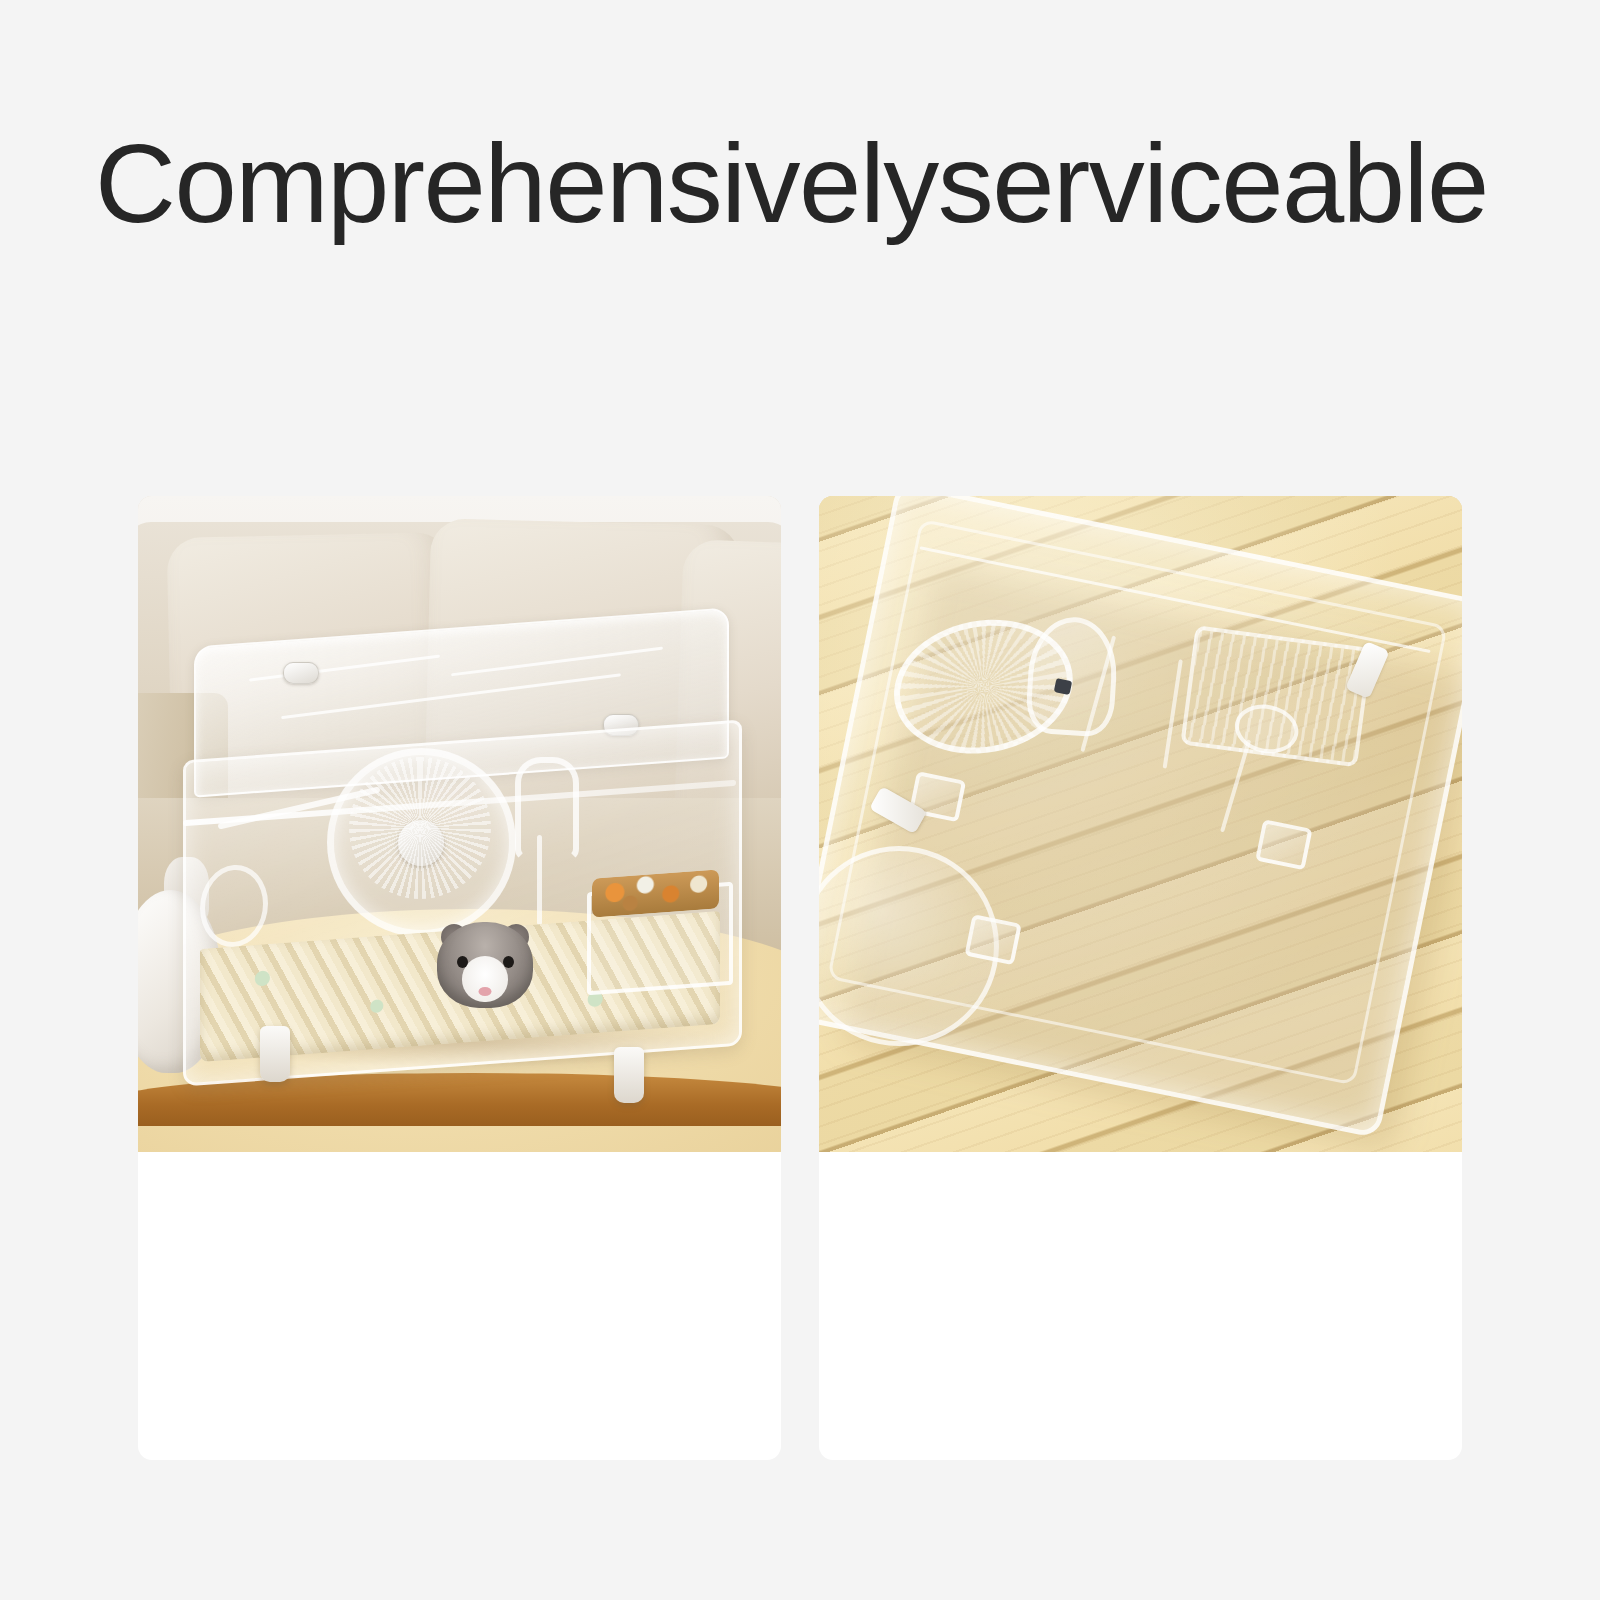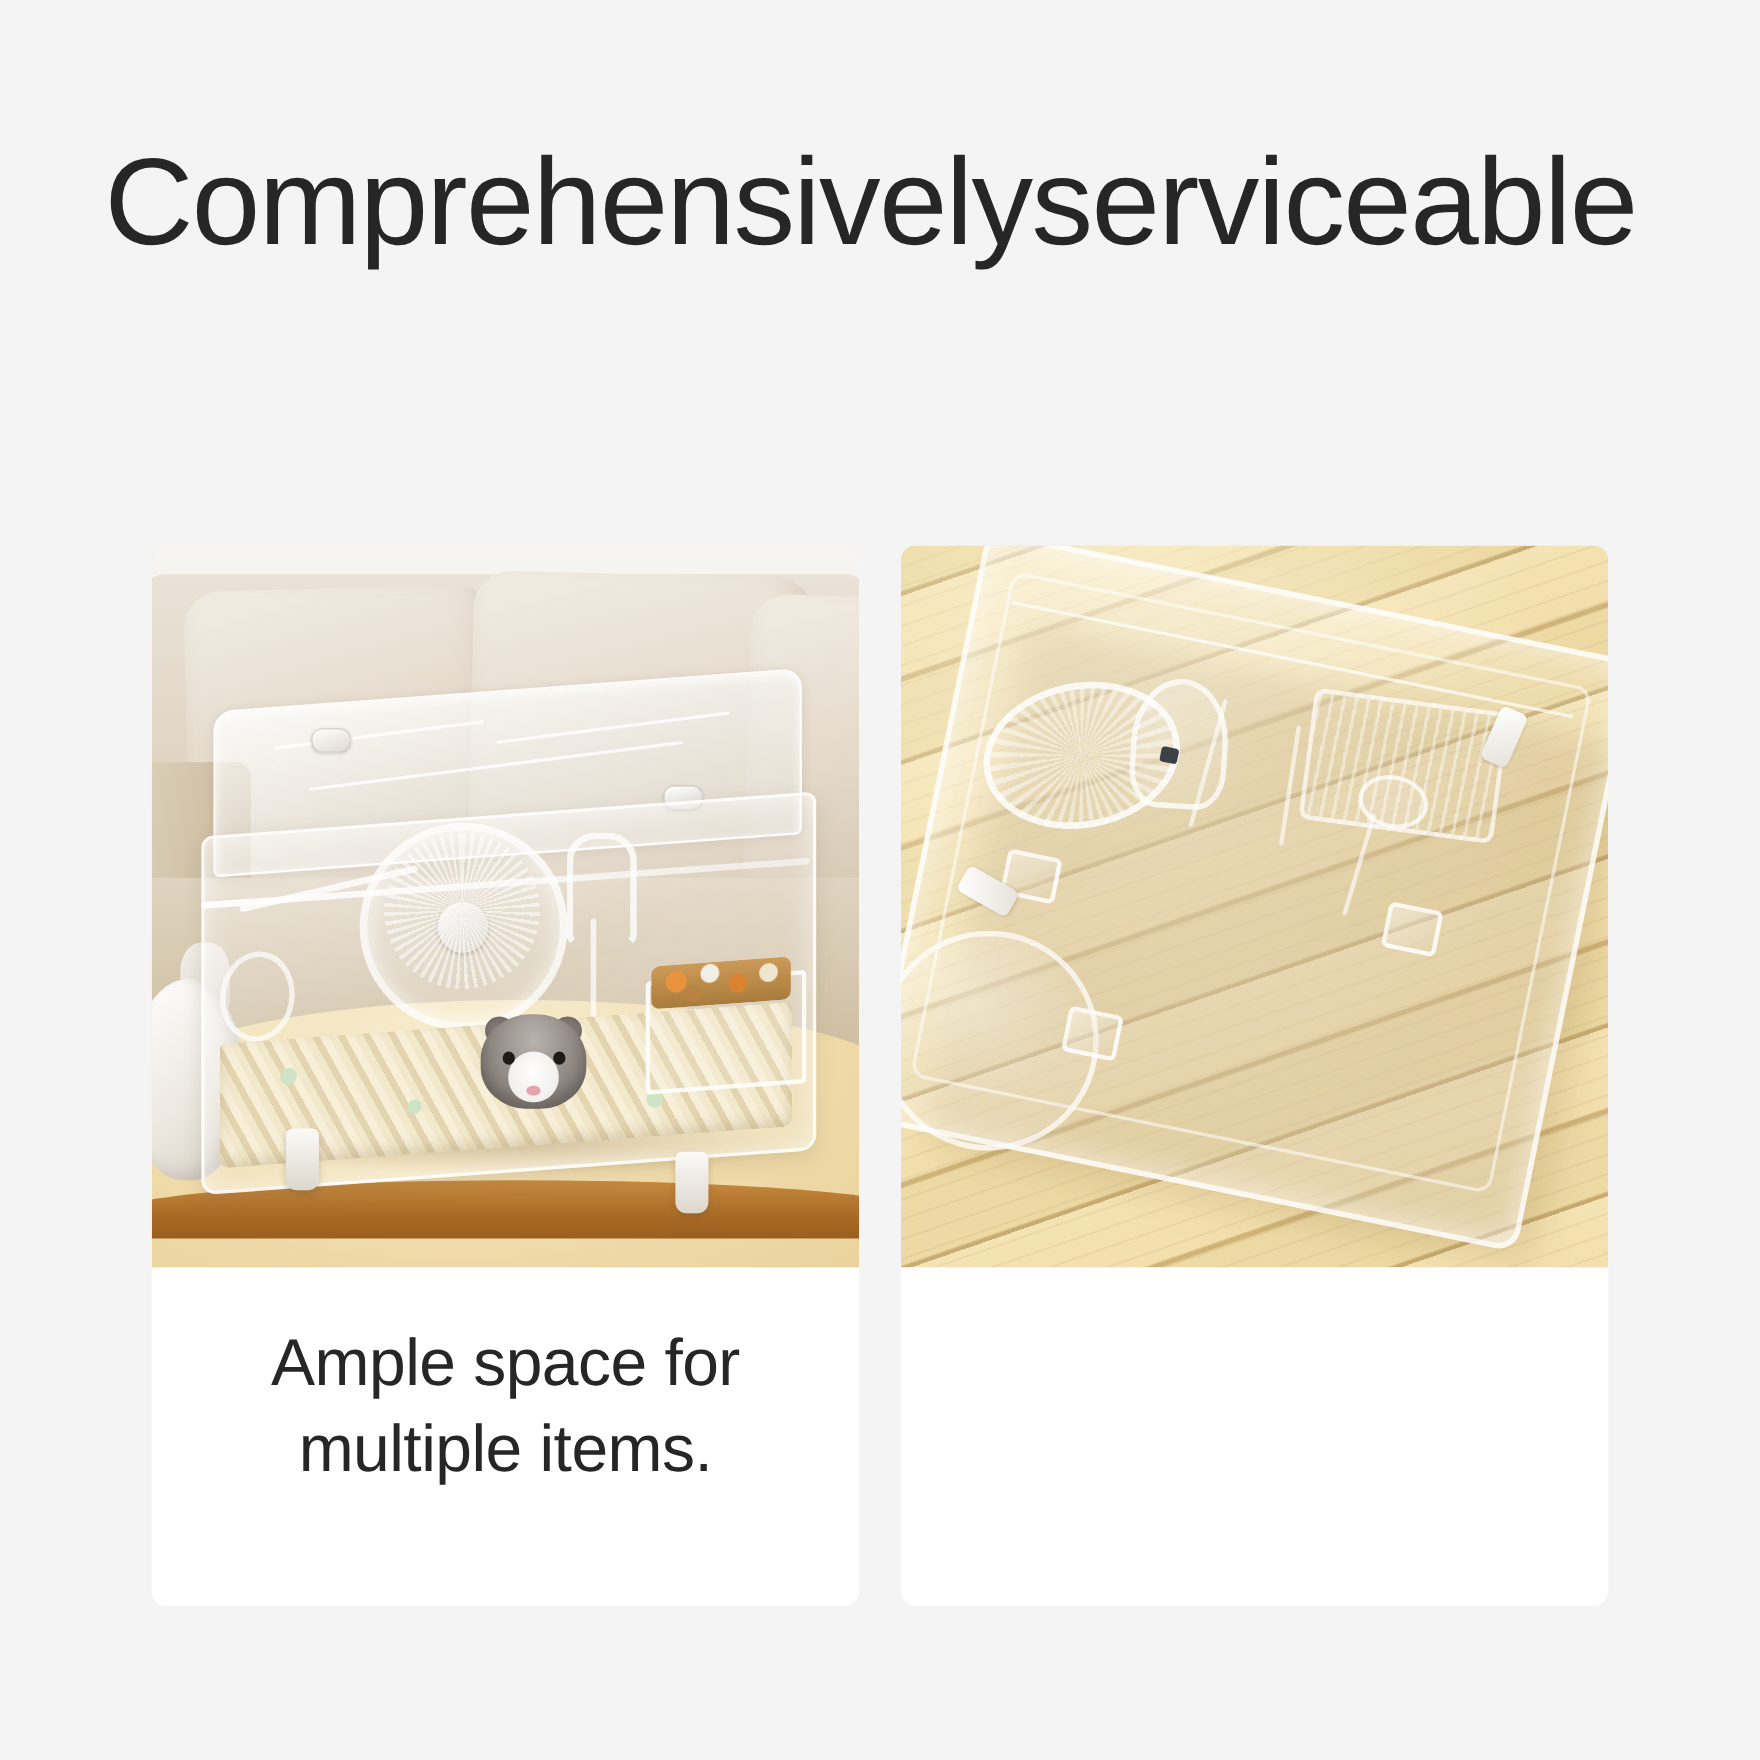--- a/index.html
+++ b/index.html
@@ -445,24 +445,20 @@
             </div>
 
             <div class="legs">
               <div class="leg lg1"></div>
               <div class="leg lg2"></div>
             </div>
           </div>
         </div>
       </div>
 
-      <div class="card-caption">
-        <div class="caption-text">Ample space for
-multiple items.</div>
-      </div>
     </div>
 
     <div class="card">
 
       <div class="card-photo">
         <div class="scene-right">
           <div class="planks"></div>
           <div class="plank-grain"></div>
           <div class="floor-light"></div>
 

